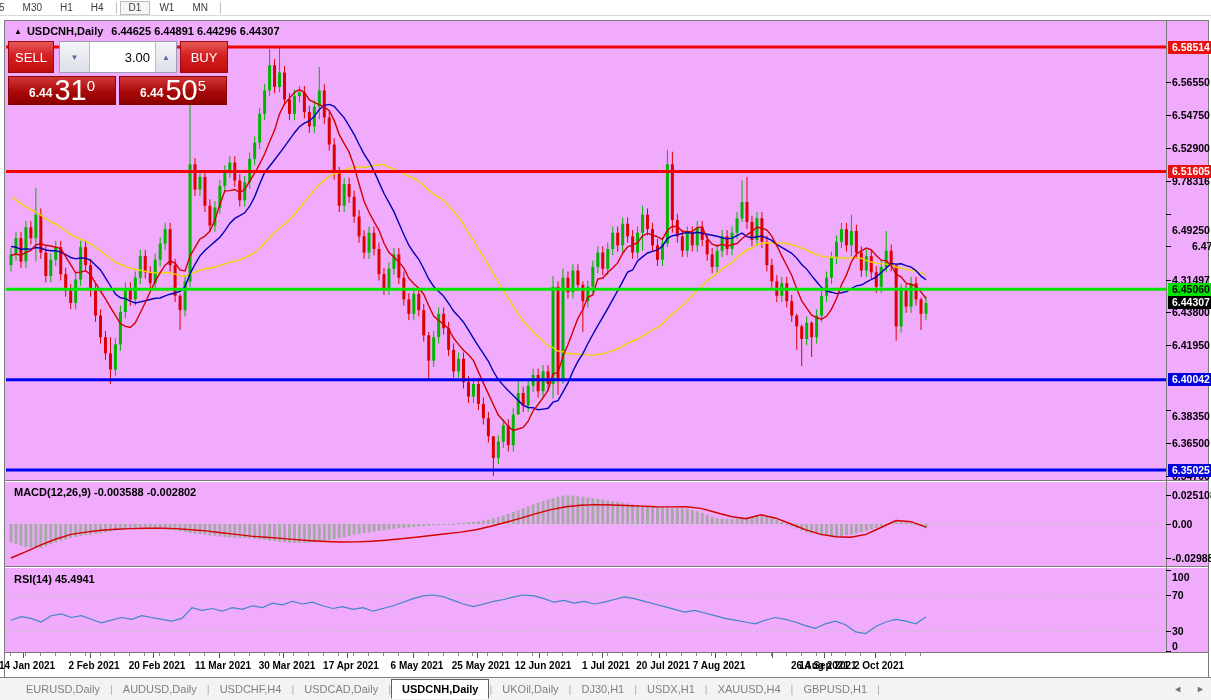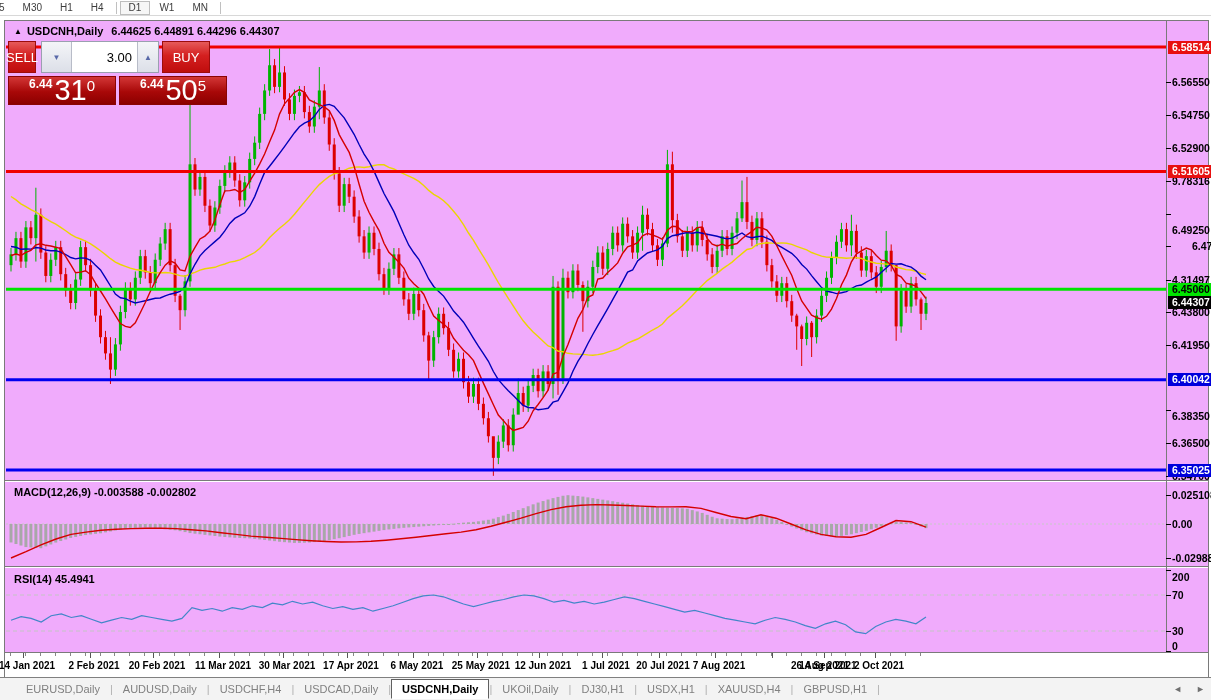--- a/index.html
+++ b/index.html
@@ -16,30 +16,30 @@
   .chart-window{position:absolute;left:4px;top:20px;width:1205px;height:657px;background:#f0abfc;
                 border:1px solid #7a7a7a;box-sizing:border-box;}
   .chart-title{position:absolute;left:9px;top:4px;font-size:11px;font-weight:700;color:#000;z-index:30;}
   .chart-title .tri{font-size:8px;margin-right:5px;vertical-align:1px;}
   .chart-title .ohlc{font-weight:700;margin-left:8px;}
   
   .trade{position:absolute;left:3px;top:20px;z-index:40;width:222px;}
   .trow1{display:flex;height:32px;}
   .btn-red{background:linear-gradient(#e65a5a 0%,#d42020 45%,#bf0d0d 100%);border:1px solid #9c0c0c;
            color:#fff;font-size:13px;display:flex;align-items:center;justify-content:center;box-sizing:border-box;}
-  .sellbtn{width:28px;}
+  .sellbtn{width:46px;}
   .buybtn{width:48px;margin-left:3px;}
   .spinner{display:flex;margin-left:5px;border:1px solid #9aa0b0;box-sizing:border-box;background:#fff;height:32px;}
   .spbtn{width:29px;background:linear-gradient(#f4f5f8,#dcdfe8);border-right:1px solid #b8bcc8;color:#5868a8;
          font-size:8px;display:flex;align-items:center;justify-content:center;}
   .spbtn.up{border-right:none;border-left:1px solid #b8bcc8;width:20px;}
   .spval{width:60px;font-size:13px;color:#000;display:flex;align-items:center;justify-content:flex-end;padding-right:5px;}
   .trow2{display:flex;margin-top:3px;height:29px;}
   .pblock{background:linear-gradient(#d33636 0%,#a80808 55%,#8c0000 100%);border:1px solid #8a0404;
-          box-sizing:border-box;color:#fff;display:flex;justify-content:center;padding-bottom:1px;}
+          box-sizing:border-box;color:#fff;display:flex;align-items:flex-end;justify-content:center;padding-bottom:1px;}
   .pblock.sell{width:108px;}
   .pblock.buy{width:108px;margin-left:3px;}
   .pp{font-size:12px;font-weight:700;margin:0 2px 3px 0;}
   .pb{font-size:29px;line-height:26px;font-weight:400;}
   .ps{font-size:15px;line-height:15px;align-self:flex-start;margin-top:1px;}
   
   svg{position:absolute;left:1px;display:block;}
   .divider{position:absolute;left:0;right:0;height:1px;background:#7a7a7a;}
   .vaxis{position:absolute;left:1161px;top:0;bottom:25px;width:1px;background:#7a7a7a;}
   .ind-label{position:absolute;left:9px;font-size:11px;font-weight:700;color:#000;z-index:10;}
@@ -834,21 +834,21 @@
         <div class="badge" style="top: 262px; background: rgb(0, 228, 0); color: rgb(0, 0, 0);">6.45060</div>
         <div class="badge" style="top: 352px; background: rgb(0, 0, 220); color: rgb(255, 255, 255);">6.40042</div>
         <div class="badge" style="top: 443px; background: rgb(0, 0, 220); color: rgb(255, 255, 255);">6.35025</div>
         <div class="badge" style="top: 275px; background: rgb(0, 0, 0); color: rgb(255, 255, 255);">6.44307</div>
         <div class="pa-tick" style="top: 468px;">0.025108</div>
         <div class="pa-dash" style="top: 474px;"></div>
         <div class="pa-tick" style="top: 497px;">0.00</div>
         <div class="pa-dash" style="top: 503px;"></div>
         <div class="pa-tick" style="top: 531px;">-0.029881</div>
         <div class="pa-dash" style="top: 537px;"></div>
-        <div class="pa-tick" style="top: 550px;">200</div>
+        <div class="pa-tick" style="top: 550px;">100</div>
         <div class="pa-dash" style="top: 549px;"></div>
         <div class="pa-tick" style="top: 568px;">70</div>
         <div class="pa-dash" style="top: 574px;"></div>
         <div class="pa-tick" style="top: 604px;">30</div>
         <div class="pa-dash" style="top: 610px;"></div>
         <div class="pa-tick" style="top: 619px;">0</div>
         <div class="pa-dash" style="top: 630px;"></div>
       </div>
   </div>
 

